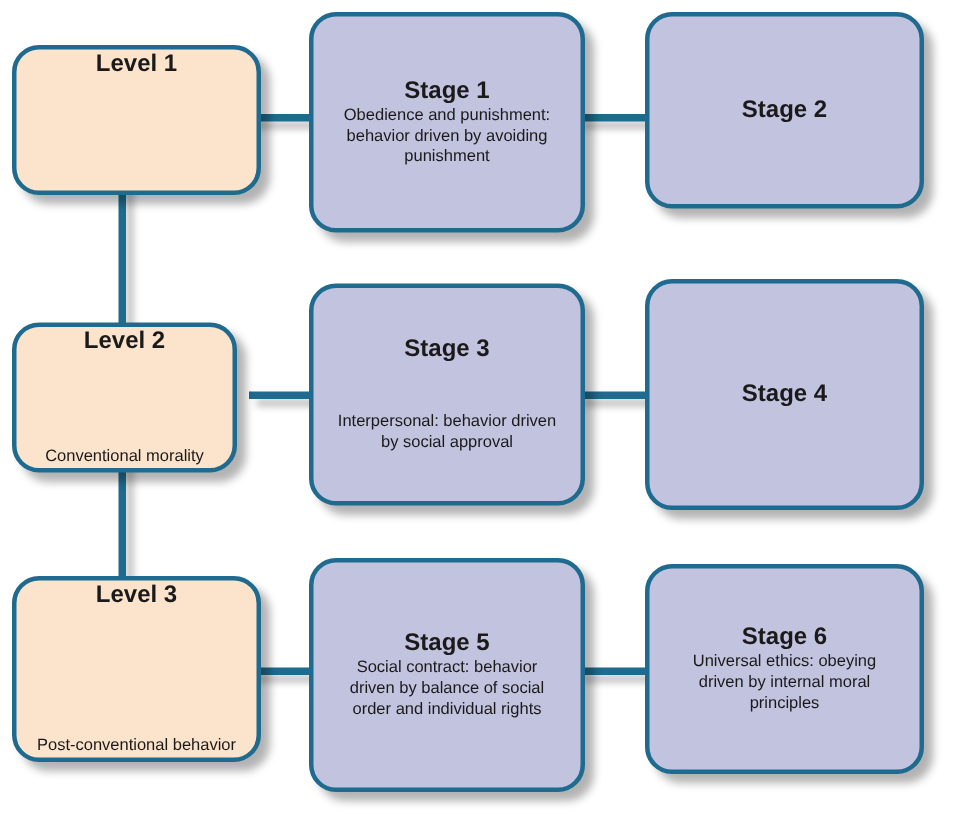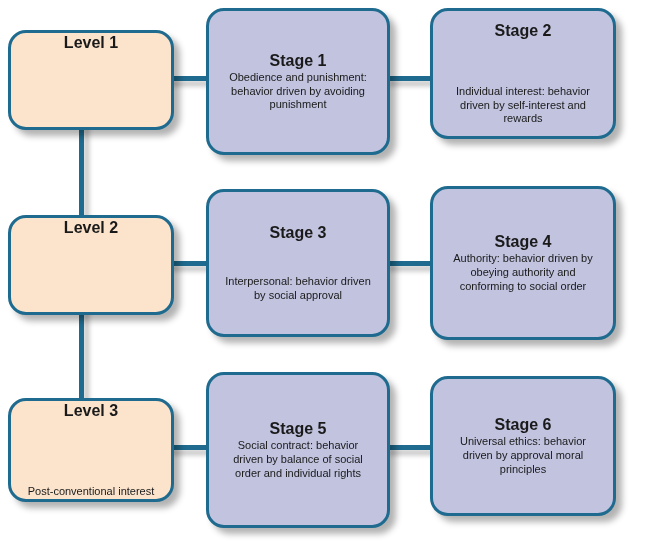--- a/index.html
+++ b/index.html
@@ -66,52 +66,51 @@
   <div class="connector" style="left:166px;top:261px;width:48px;height:5px;"></div>
   <div class="connector" style="left:384px;top:261px;width:52px;height:5px;"></div>
 
   <div class="connector" style="left:166px;top:445px;width:48px;height:5px;"></div>
   <div class="connector" style="left:384px;top:445px;width:52px;height:5px;"></div>
 
   <div class="box level" style="left:8px;top:30px;width:166px;height:100px;">
     <div class="box-title">Level 1</div>
   </div>
 
-  <div class="box level" style="left:8px;top:215px;width:166px;height:100px;">
+  <div class="box level" style="left:8px;top:215px;width:150px;height:100px;">
     <div class="box-title">Level 2</div>
+    <div class="box-body">Conventional morality</div>
   </div>
 
-  <div class="box level" style="left:8px;top:398px;width:166px;height:104px;">
+  <div class="box level" style="left:8px;top:384px;width:166px;height:124px;">
     <div class="box-title">Level 3</div>
-    <div class="box-body">Post-conventional interest</div>
+    <div class="box-body">Post-conventional behavior</div>
   </div>
 
   <div class="box stage" style="left:206px;top:8px;width:184px;height:147px;">
     <div class="box-title">Stage 1</div>
     <div class="box-body">Obedience and punishment: behavior driven by avoiding punishment</div>
   </div>
 
   <div class="box stage" style="left:430px;top:8px;width:186px;height:131px;gap:44px;">
     <div class="box-title">Stage 2</div>
-    <div class="box-body">Individual interest: behavior driven by self-interest and rewards</div>
   </div>
 
   <div class="box stage" style="left:206px;top:189px;width:184px;height:148px;gap:32px;">
     <div class="box-title">Stage 3</div>
     <div class="box-body">Interpersonal: behavior driven by social approval</div>
   </div>
 
   <div class="box stage" style="left:430px;top:186px;width:186px;height:154px;">
     <div class="box-title">Stage 4</div>
-    <div class="box-body">Authority: behavior driven by obeying authority and conforming to social order</div>
   </div>
 
   <div class="box stage" style="left:206px;top:372px;width:184px;height:156px;">
     <div class="box-title">Stage 5</div>
     <div class="box-body">Social contract: behavior driven by balance of social order and individual rights</div>
   </div>
 
   <div class="box stage" style="left:430px;top:376px;width:186px;height:140px;">
     <div class="box-title">Stage 6</div>
-    <div class="box-body">Universal ethics: behavior driven by approval moral principles</div>
+    <div class="box-body">Universal ethics: obeying driven by internal moral principles</div>
   </div>
 
 </div>
 
 </body></html>

